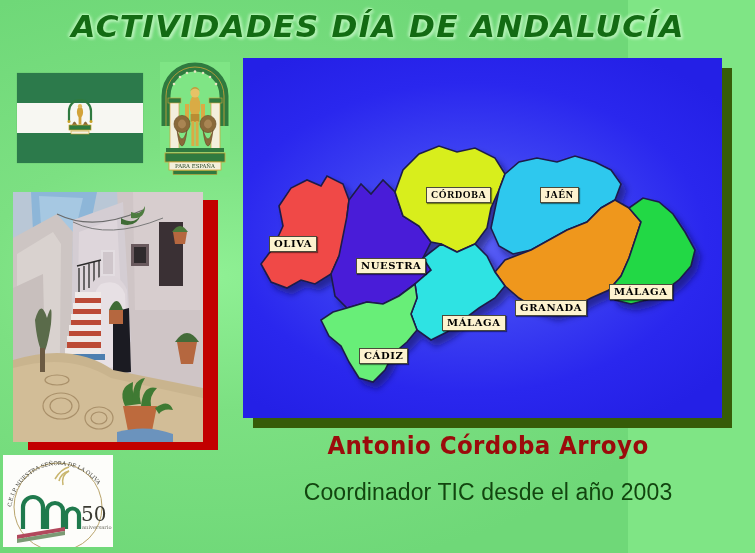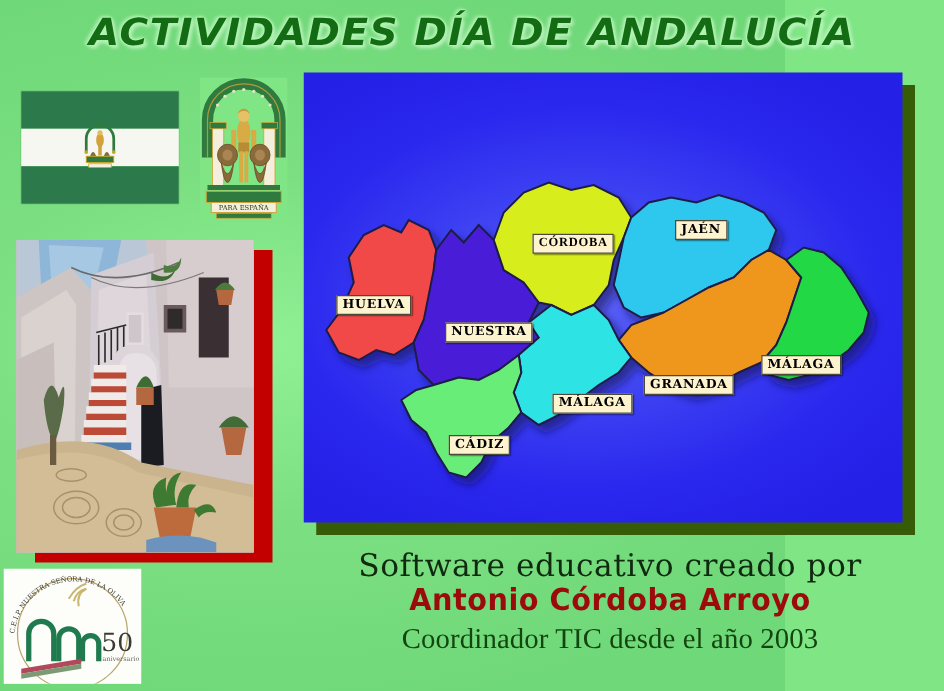--- a/index.html
+++ b/index.html
@@ -79,22 +79,22 @@
   }
 
   
   #footer{position:absolute;left:243px;top:432px;width:490px;height:118px;
     display:flex;flex-direction:column;align-items:center;justify-content:flex-start;}
   #line1{font-family:"DejaVu Serif", serif;font-size:25px;color:#102a10;margin-top:6px;
     letter-spacing:.4px;white-space:nowrap;}
   #line2{font-family:"DejaVu Sans", sans-serif;font-weight:bold;font-size:23px;
     color:#9b0b0b;letter-spacing:.4px;margin-top:1px;white-space:nowrap;
     transform:scaleY(1.05);}
-  #line3{font-family:Liberation Serif, serif;font-size:23px;color:#12450f;
-    letter-spacing:.1px;margin-top:4px;white-space:nowrap;}
+  #line3{font-family:Liberation Sans, sans-serif;font-size:23px;color:#12450f;
+    letter-spacing:.1px;margin-top:20px;white-space:nowrap;}
 </style>
 </head>
 <body>
 
 <div id="stage">
 
   <div id="title-wrap">
     <div id="title">ACTIVIDADES DÍA DE ANDALUCÍA</div>
   </div>
 
@@ -317,29 +317,28 @@
              L404 242 L388 246 L372 242 L366 232 L378 218 L386 200 L392 182 L398 164 Z"></path>
 
         <path fill="#2fe3e3" d="M198 186 L214 194 L232 186 L244 198 L252 214 L262 228 L252 240 L236 250 L220 262
              L204 274 L188 282 L174 272 L168 256 L174 240 L172 226 L188 212 L180 200 Z"></path>
 
         <path fill="#68ee78" d="M104 250 L124 244 L140 246 L156 238 L172 226 L174 240 L168 256 L174 272 L164 284
              L150 296 L142 312 L130 324 L116 320 L106 304 L98 288 L86 278 L78 262 L90 254 Z"></path>
       </g>
     </svg>
 
-    <div class="plabel" style="left:26px;top:178px;">HUELVA</div>
+    <div class="plabel" style="left:26px;top:178px;">OLIVA</div>
     <div class="plabel" style="left:113px;top:200px;">NUESTRA</div>
     <div class="plabel" style="left:183px;top:129px;font-family:Liberation Serif, serif;">CÓRDOBA</div>
-    <div class="plabel" style="left:297px;top:118px;">JAÉN</div>
+    <div class="plabel" style="left:297px;top:129px;font-family:Liberation Serif, serif;">JAÉN</div>
     <div class="plabel" style="left:272px;top:212px;margin-top:30px;">GRANADA</div>
     <div class="plabel" style="left:366px;top:226px;">MÁLAGA</div>
     <div class="plabel" style="left:199px;top:257px;">MÁLAGA</div>
     <div class="plabel" style="left:116px;top:290px;">CÁDIZ</div>
   </div>
 
   <div id="footer">
-    <div id="line1">Software educativo creado por</div>
     <div id="line2">Antonio Córdoba Arroyo</div>
     <div id="line3">Coordinador TIC desde el año 2003</div>
   </div>
 
 </div>
 
 </body></html>

